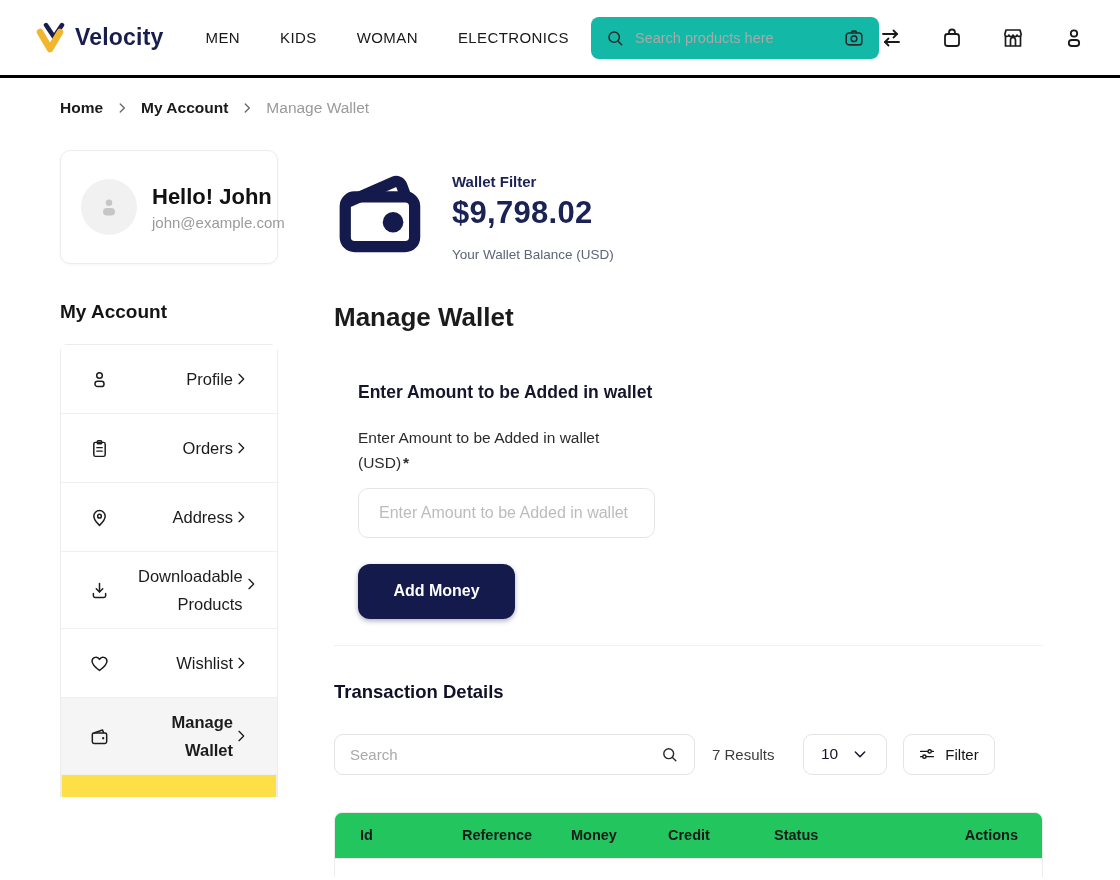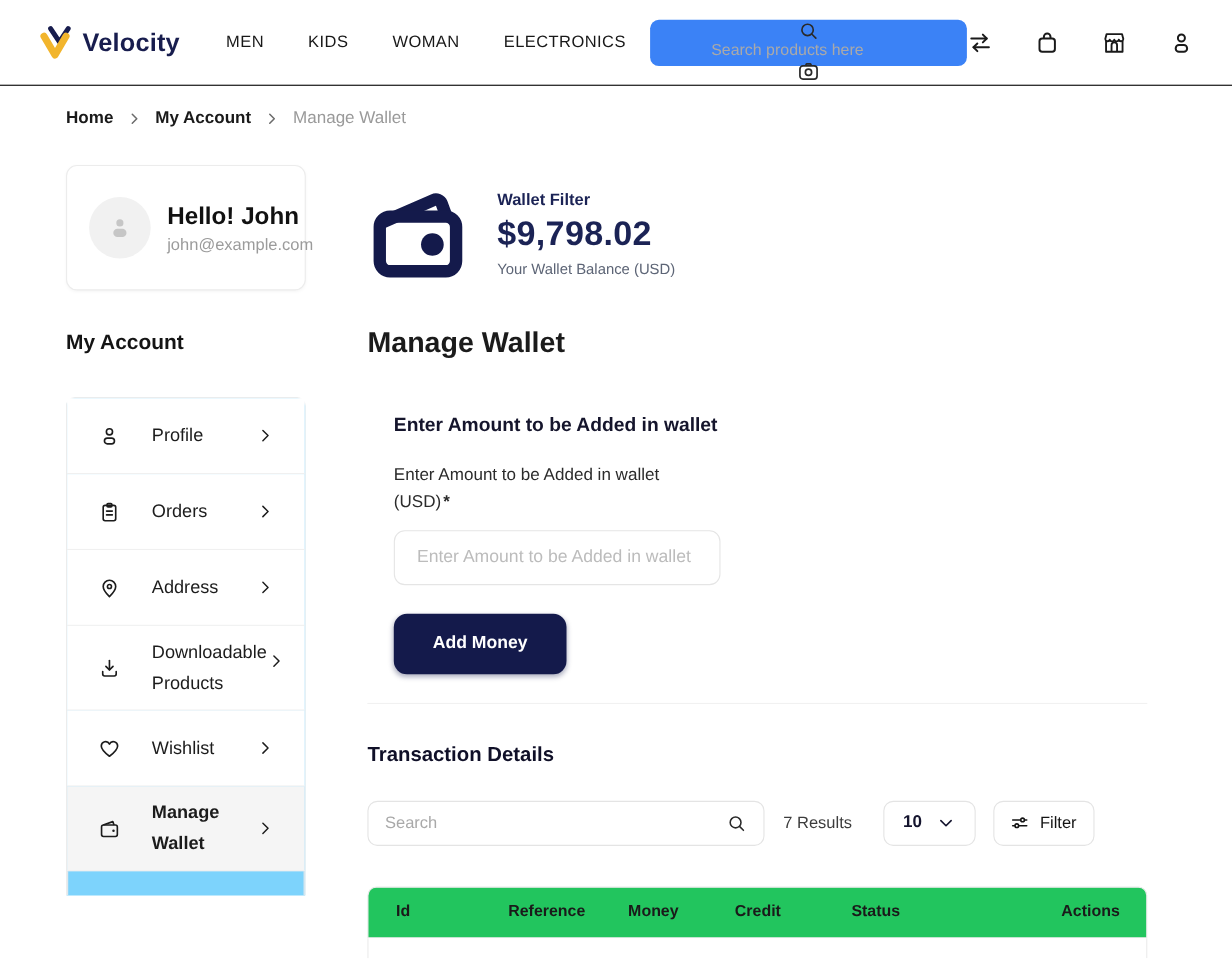--- a/index.html
+++ b/index.html
@@ -1,26 +1,26 @@
 <!DOCTYPE html>
 <html><head>
 <meta charset="utf-8">
 <style>
   * { margin:0; padding:0; box-sizing:border-box; }
   html,body { width:1120px; height:880px; overflow:hidden; background:#fff;
     font-family:"Liberation Sans", sans-serif; color:#1e1e1e; }
 
   
-  .topbar { height:78px; display:flex; align-items:center; border-bottom:1px solid #000000; background:#fff; }
+  .topbar { height:78px; display:flex; align-items:center; border-bottom:3px solid #000000; background:#fff; }
   .logo { display:flex; align-items:center; gap:7px; margin-left:34px; cursor:pointer; }
   .logo-text { font-size:23px; font-weight:800; color:#181d4e; letter-spacing:.2px; }
   .nav { display:flex; align-items:flex-start; gap:40px; margin-left:42px; }
   .nav-item { font-size:15px; font-weight:500; letter-spacing:.4px; color:#181818; cursor:pointer; }
-  .search-pill { margin-left:22px; width:302px; height:42px; background:#3b82f6; border-radius:8px;
-    display:flex; align-items:center; padding:0 14px;flex-direction:column; }
+  .search-pill { margin-left:22px; width:302px; height:42px; background:#14b8a6; border-radius:8px;
+    display:flex; align-items:center; padding:0 14px; }
   .search-pill input { flex:1; border:none; outline:none; background:transparent; font-size:14.5px;
     color:#333; margin-left:10px; font-family:"Liberation Sans", sans-serif; }
   .search-pill input::placeholder { color:#a9a9a9; }
   .hdr-icons { margin-left:auto; margin-right:34px; display:flex; align-items:center; gap:37px; }
   .hicon { width:24px; height:24px; cursor:pointer; display:flex; }
 
   
   .content { padding:0 77px 0 60px; }
   .breadcrumb { margin-top:21px; display:flex; align-items:center; gap:12px; font-size:15.5px; }
   .crumb { font-weight:700; color:#1a1a1a; cursor:pointer; }
@@ -36,37 +36,37 @@
   .user-card { border:1px solid #ececec; border-radius:10px; background:#fff;
     box-shadow:0 1px 3px rgba(0,0,0,.04); padding:28px 20px; display:flex; align-items:center; gap:15px; }
   .avatar { width:56px; height:56px; border-radius:50%; background:#f1f1f1; display:flex;
     align-items:center; justify-content:center; flex:none; }
   .greeting { font-size:22px; font-weight:600; color:#111; line-height:1.25; }
   .email { font-size:15px; color:#9b9b9b; margin-top:3px; }
 
   .side-title { margin-top:37px; font-size:19px; font-weight:700; color:#141414; }
 
   
-  .menu { margin-top:38px; border:1px solid #ececec; border-radius:8px 8px 0 0; border-bottom:none; background:#7dd3fc; }
+  .menu { margin-top:21px; border:1px solid #ececec; border-radius:8px 8px 0 0; border-bottom:none; background:#fde047;text-align:right; }
   .menu-item { min-height:69px; display:flex; align-items:center; padding:10px 28px; cursor:pointer;
     border-bottom:1px solid #f0f0f0; background:#fff; }
   .menu-item.active { background:#f5f5f5; }
   .menu-item.active .mi-label { font-weight:700; }
   .mi-icon { width:21px; height:21px; flex:none; display:flex; }
   .mi-label { flex:1; margin-left:28px; font-size:16.5px; font-weight:500; color:#1c1c1c;
     max-width:145px; line-height:1.7; }
   .mi-chev { width:16px; height:16px; flex:none; display:flex; }
   .menu-stub { height:22px; border-left:1px solid #ececec; border-right:1px solid #ececec; }
 
   
   .wallet-row { display:flex; align-items:flex-start; gap:28px; margin-top:16px; }
   .wallet-big-icon { width:90px; height:90px; flex:none; }
   .ws-title { font-size:15px; font-weight:700; color:#1b2355; margin-top:7px; }
   .ws-balance { font-size:31px; font-weight:800; color:#1b2355; margin-top:5px; letter-spacing:.3px; }
-  .ws-caption { font-size:13.5px; color:#5d6576; margin-top:6px; }
+  .ws-caption { font-size:13.5px; color:#5d6576; margin-top:16px; }
 
   .page-title { margin-top:40px; font-size:26px; font-weight:600; color:#1b1b1b; }
 
   
   .form-block { margin-top:49px; margin-left:24px; }
   .fb-title { font-size:17.5px; font-weight:800; color:#15152c; }
   .fb-label { margin-top:23px; font-size:15.5px; color:#2b2b2b; line-height:1.6; width:310px; }
   .req { color:#2b2b2b; font-weight:700; margin-left:2px; }
   .amount-input { margin-top:12px; width:297px; height:50px; border:1px solid #e5e5e5; border-radius:10px;
     padding:0 20px; font-size:16px; color:#333; outline:none; font-family:"Liberation Sans", sans-serif;
@@ -82,21 +82,21 @@
   .tx-title { margin-top:35px; font-size:18.5px; font-weight:800; color:#101028; }
   .tx-controls { margin-top:31px; display:flex; align-items:center; }
   .tx-search { width:361px; height:41px; border:1px solid #e4e4e4; border-radius:9px; display:flex;
     align-items:center; padding:0 15px; background:#fff; }
   .tx-search input { flex:1; border:none; outline:none; font-size:15px; color:#333;
     font-family:"Liberation Sans", sans-serif; }
   .tx-search input::placeholder { color:#a9a9a9; }
   .tx-results { margin-left:17px; font-size:15px; color:#3c3c3c; }
   .pagesize { margin-left:28px; width:84px; height:41px; border:1px solid #e4e4e4; border-radius:9px;
     display:flex; align-items:center; justify-content:center; gap:14px; cursor:pointer; background:#fff; }
-  .pagesize-val { font-size:15.5px; font-weight:700; color:#14142e; }
+  .pagesize-val { font-size:15.5px; font-weight:400; color:#14142e; }
   .filter-btn { margin-left:16px; width:92px; height:41px; border:1px solid #e4e4e4; border-radius:9px;
     display:flex; align-items:center; justify-content:center; gap:9px; cursor:pointer; background:#fff; }
   .filter-label { font-size:15px; color:#141414; }
 
   
   .tx-table { margin-top:37px; }
   .thead { height:47px; background:#22c55e; border:1px solid #eaeaea; border-radius:8px 8px 0 0;
     display:grid; grid-template-columns:102px 109px 97px 106px 141px 1fr; align-items:center;
     padding-left:25px; }
   .th { font-size:14.5px; font-weight:700; color:#1a1a1a; }

